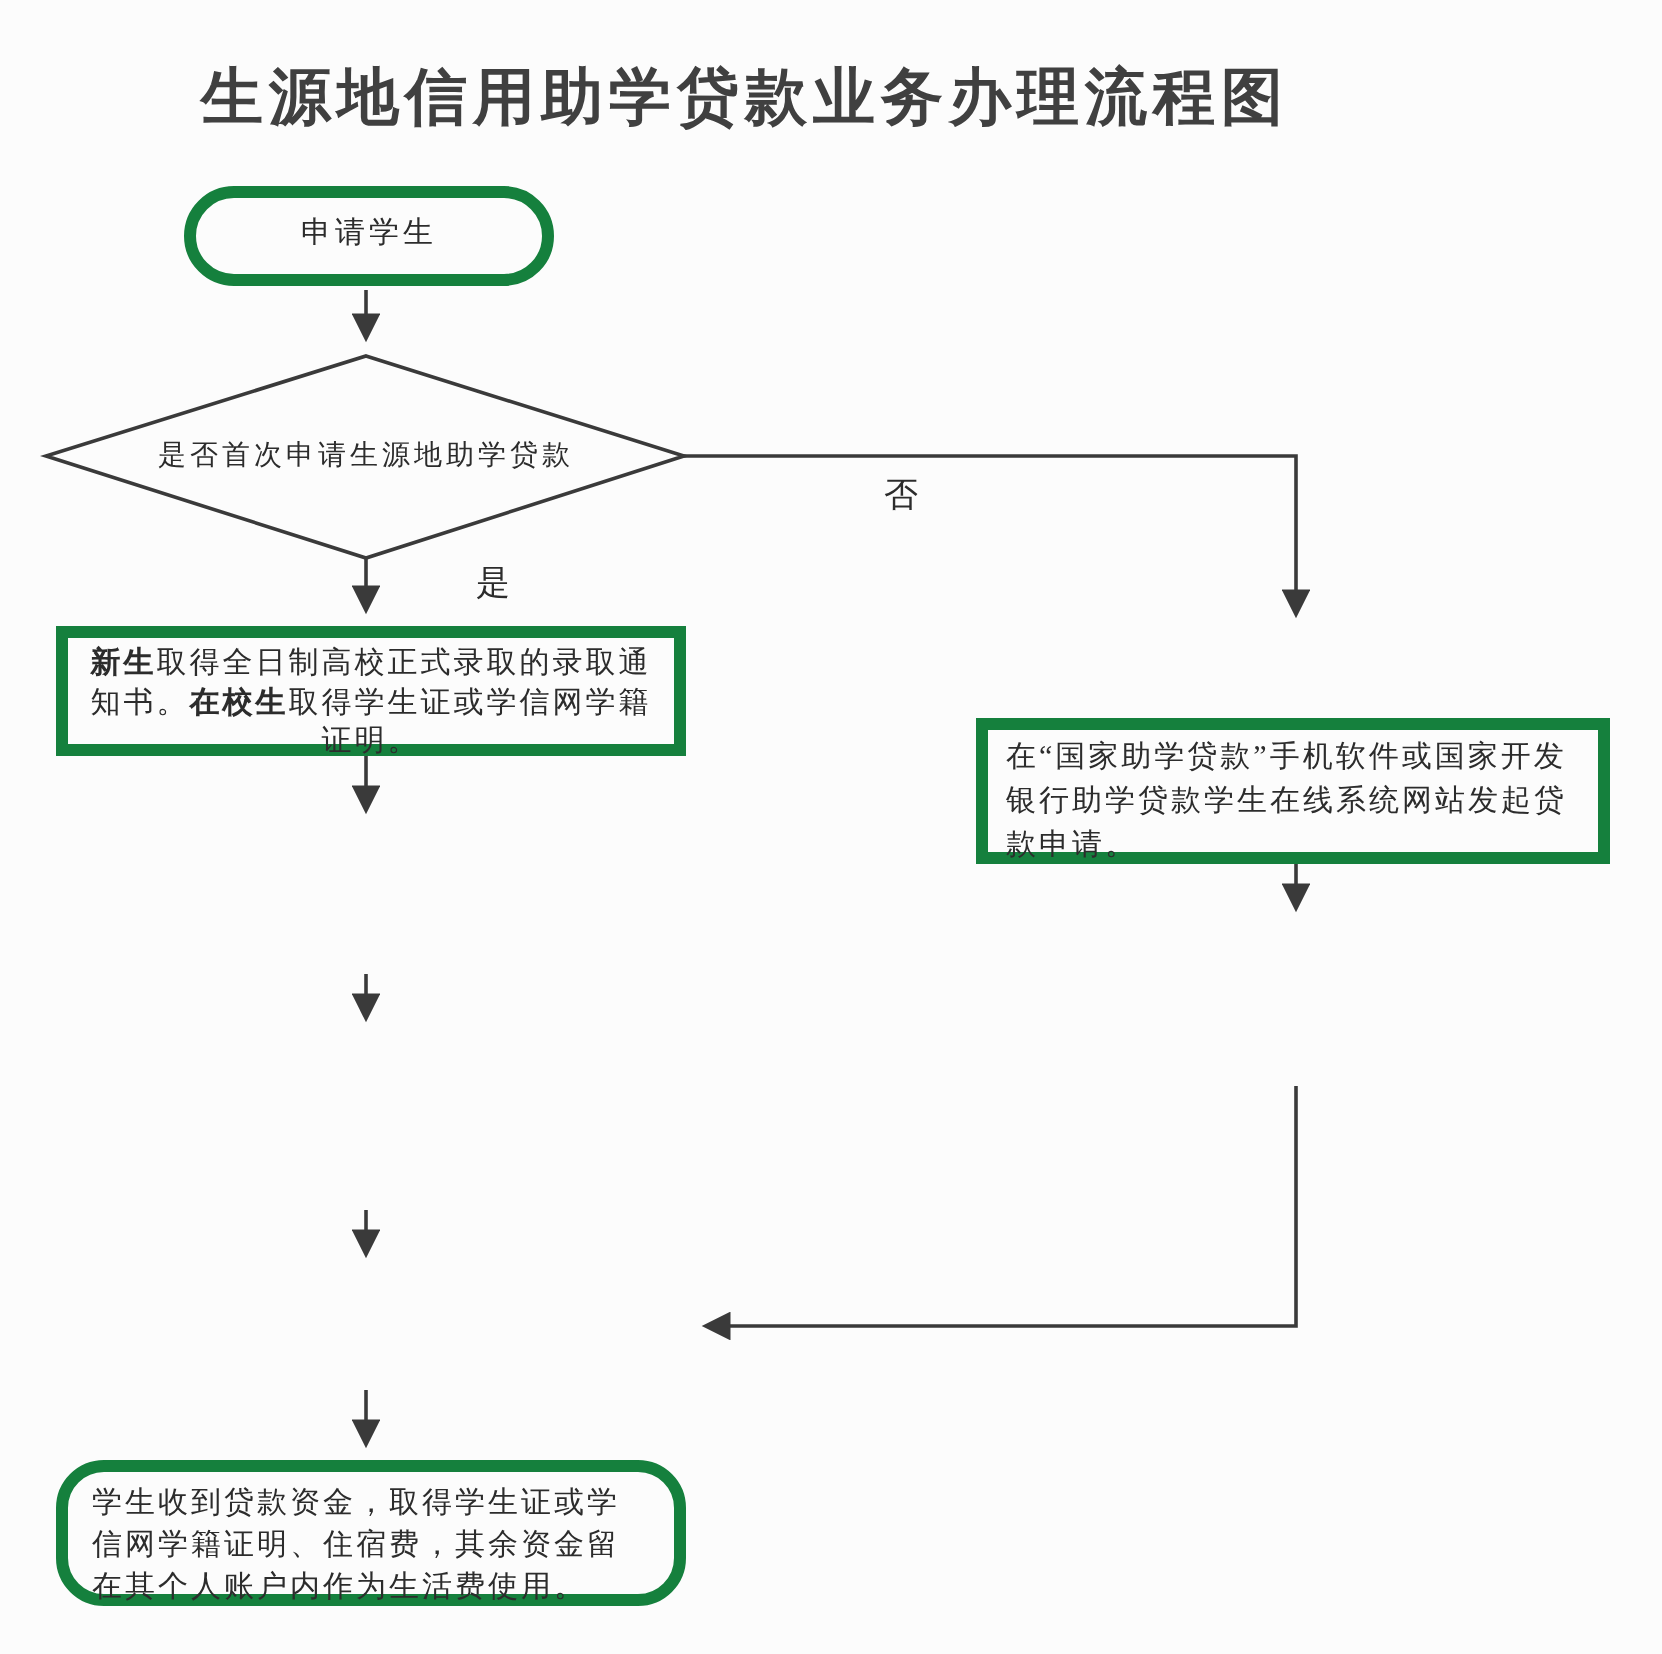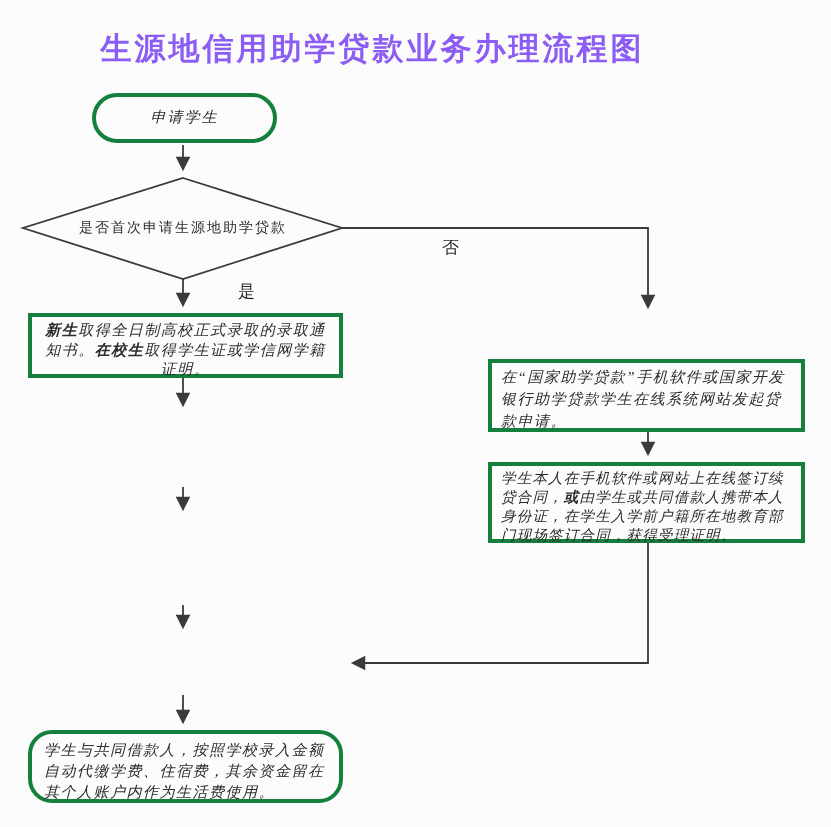--- a/index.html
+++ b/index.html
@@ -9,30 +9,29 @@
     margin:0 auto;
     background:#fcfcfc;
     font-family:"Liberation Serif","DejaVu Serif",serif;
     color:#2c2c2c;
     overflow:hidden;
   }
   #page-title {
     position:absolute; top:28px; left:0; width:745px;
     text-align:center;
     font-size:31px; font-weight:bold; letter-spacing:3px;
-    color:#8b5cf6;
+    color:#404040;
   }
   #edges { position:absolute; top:0; left:0; width:831px; height:827px; }
   .node, .lbl { position:absolute; box-sizing:border-box; }
   .node {
-    border:4px solid #15803d;
+    border:6px solid #15803d;
     background:#fcfcfc;
     font-size:15px; line-height:1.3; letter-spacing:1.5px;
     padding:4px 9px;
-    font-style:italic;
   }
   #start-node {
     left:92px; top:93px; width:185px; height:50px;
     border-radius:25px;
     display:flex; align-items:center; justify-content:center;
     padding:0; letter-spacing:2px;
   }
   #decision-label {
     left:43px; top:219px; width:280px;
     text-align:center; font-size:14px; letter-spacing:2px;
@@ -87,21 +86,18 @@
   <div id="yes-label" class="lbl">是</div>
   <div id="no-label" class="lbl">否</div>
 
   <div id="left-step-1" class="node">
     <b>新生</b><span>取得全日制高校正式录取的录取通知书。</span><b>在校生</b><span>取得学生证或学信网学籍证明。</span>
   </div>
 
 
 
 
-  <div id="end-node" class="node">学生与共同借款人，按照学校录入金额自动代缴学费、住宿费，其余资金留在其个人账户内作为生活费使用。</div>
+  <div id="end-node" class="node">学生收到贷款资金，取得学生证或学信网学籍证明、住宿费，其余资金留在其个人账户内作为生活费使用。</div>
 
   <div id="right-step-1" class="node">在“国家助学贷款”手机软件或国家开发银行助学贷款学生在线系统网站发起贷款申请。</div>
 
-  <div id="right-step-2" class="node">
-    <span>学生本人在手机软件或网站上在线签订续贷合同，</span><b>或</b><span>由学生或共同借款人携带本人身份证，在学生入学前户籍所在地教育部门现场签订合同，获得受理证明。</span>
-  </div>
 
 </div>
 
 </body></html>

